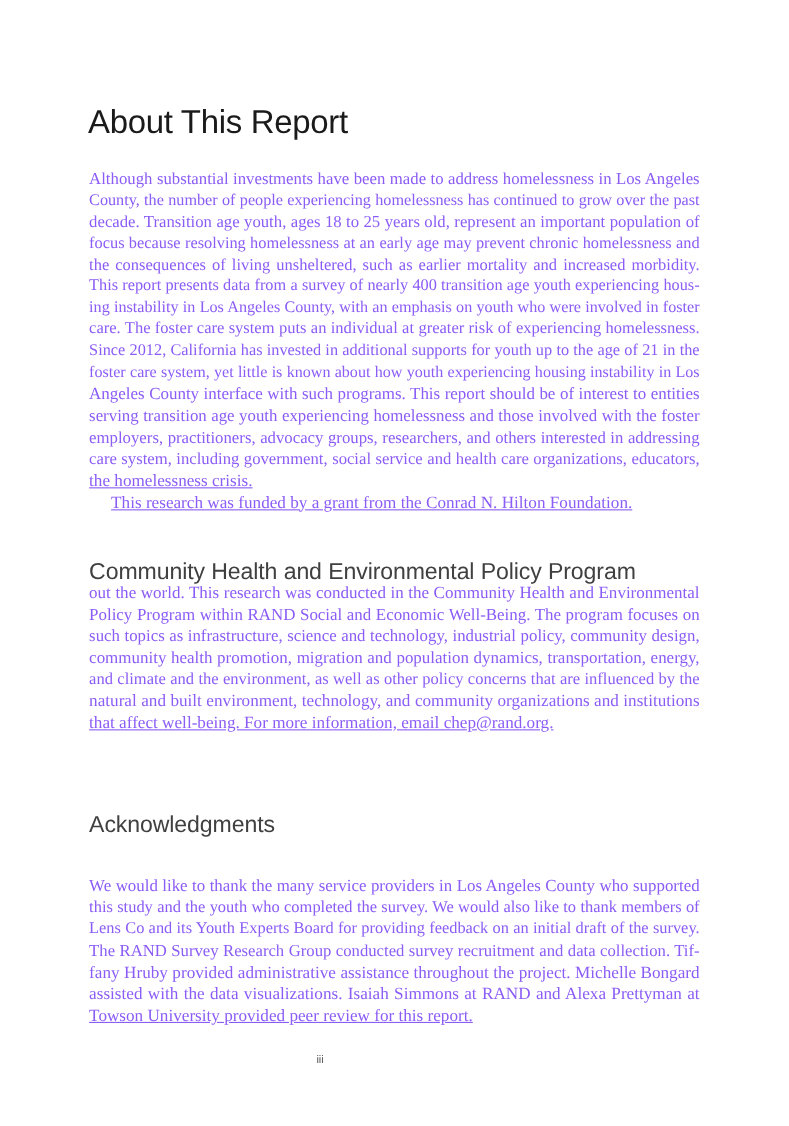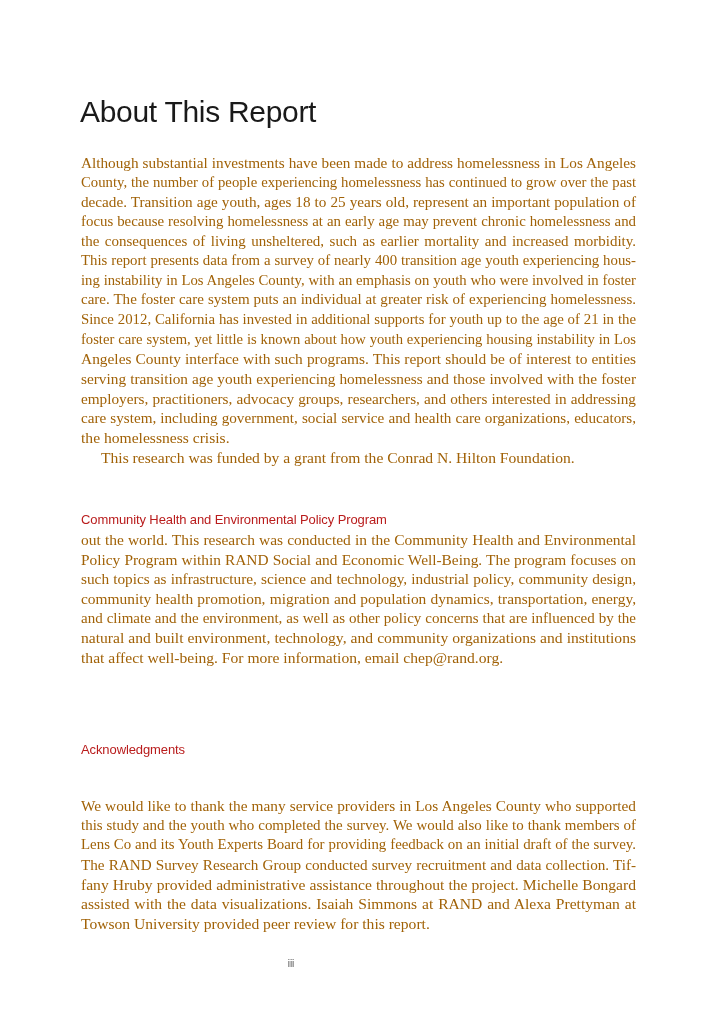--- a/index.html
+++ b/index.html
@@ -5,30 +5,30 @@
   html, body { margin: 0; padding: 0; background: #ffffff; }
   body { width: 717px; height: 1024px; position: relative; overflow: hidden; }
   .page { position: absolute; left: 0; top: 0; width: 717px; height: 1024px; background: #ffffff; }
   .h1 {
     position: absolute; left: 80px; top: 94px;
     font-family: "Liberation Sans", sans-serif; font-size: 30px; font-weight: normal;
     color: #1a1a1a; letter-spacing: -0.3px; margin: 0; line-height: 36px;
   }
   .h2 {
     position: absolute; left: 81px;
-    font-family: "Liberation Sans", sans-serif; font-size: 13px; font-weight: normal;
-    color: #b91c1c; margin: 0; line-height: 22px; letter-spacing: -0.1px;
+    font-family: "Liberation Sans", sans-serif; font-size: 21px; font-weight: normal;
+    color: #404040; margin: 0; line-height: 22px; letter-spacing: -0.1px;
   }
   .block { position: absolute; left: 81px; width: 555px; }
   .line {
     display: block; height: 19.65px; line-height: 19.65px;
-    font-family: "Liberation Serif", serif; font-size: 15.6px; color: #a16207;
+    font-family: "Liberation Serif", serif; font-size: 15.6px; color: #8b5cf6;
     text-align: justify; text-align-last: justify; white-space: nowrap; overflow: visible;
   }
-  .line.last { text-align-last: left; }
+  .line.last { text-align-last: left; text-decoration: underline; }
   .line.indent { padding-left: 20px; }
   .pagenum {
     position: absolute; left: 0; width: 582px; top: 958px; text-align: center;
     font-family: "Liberation Sans", sans-serif; font-size: 10px; color: #555555;
   }
 </style>
 </head>
 <body>
 
 <div class="page">

